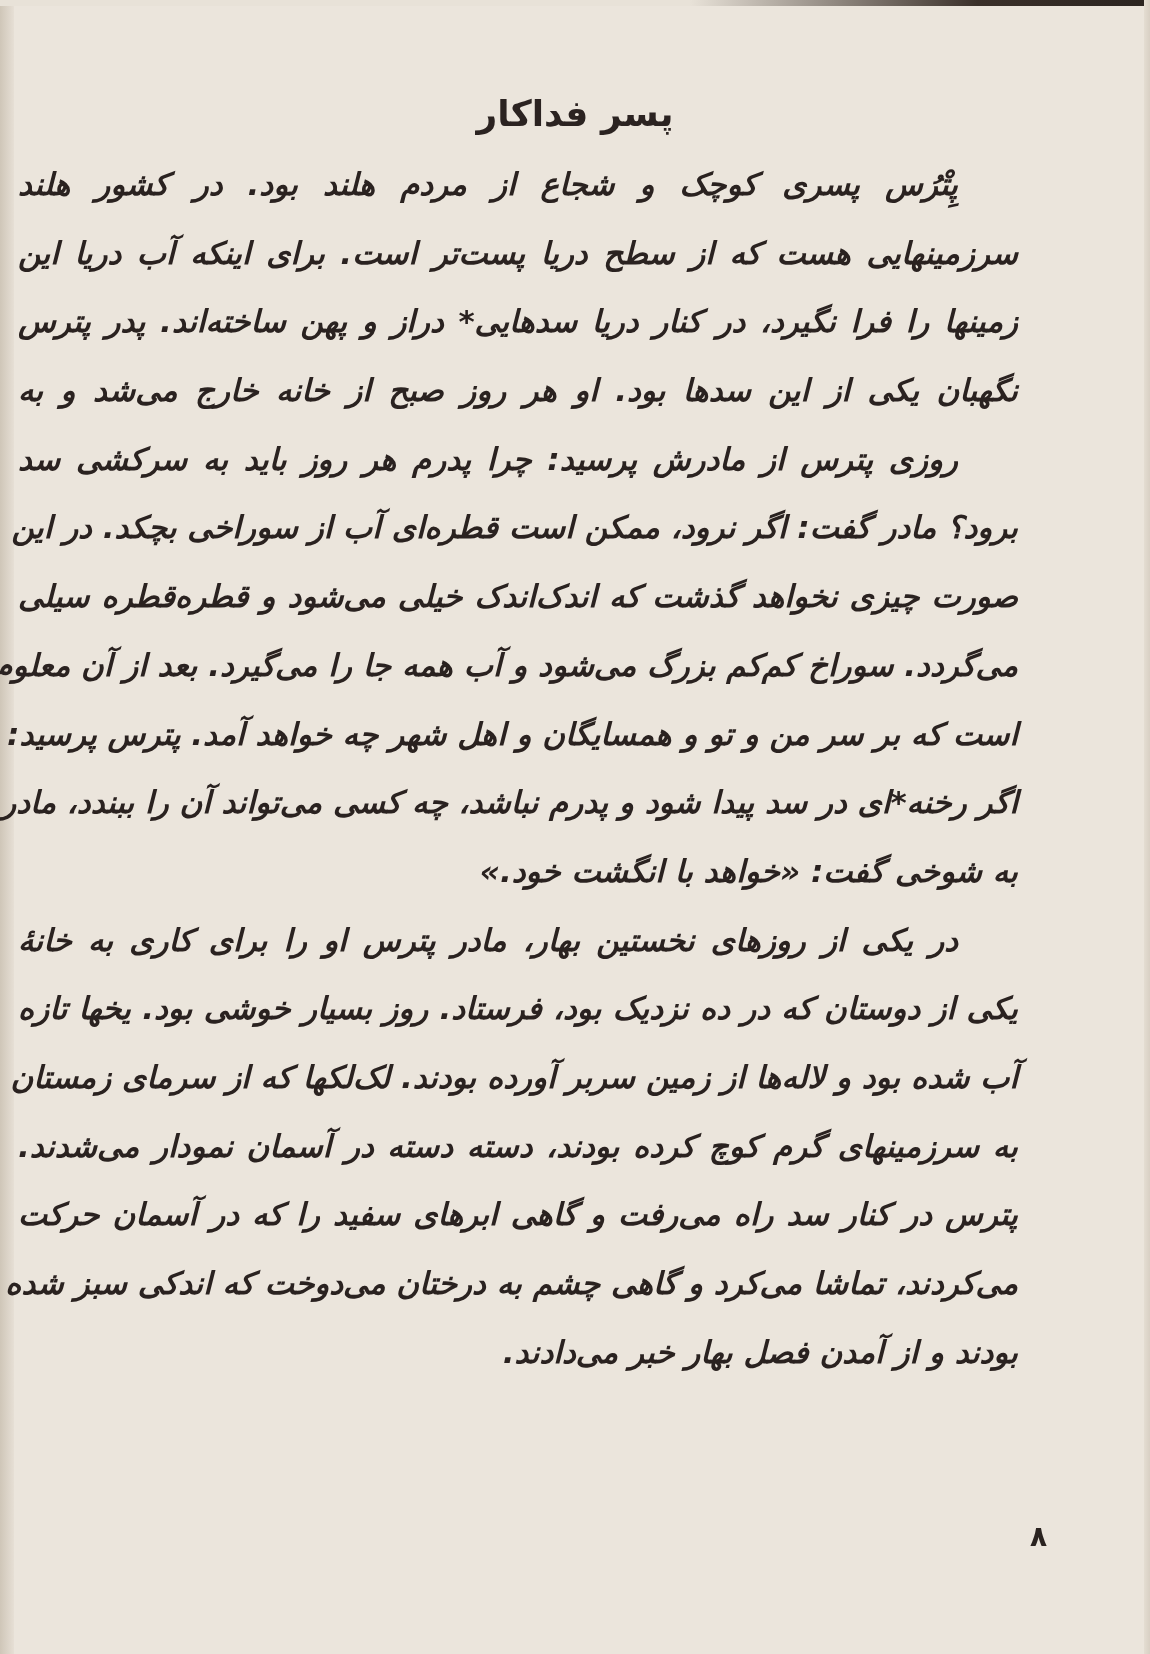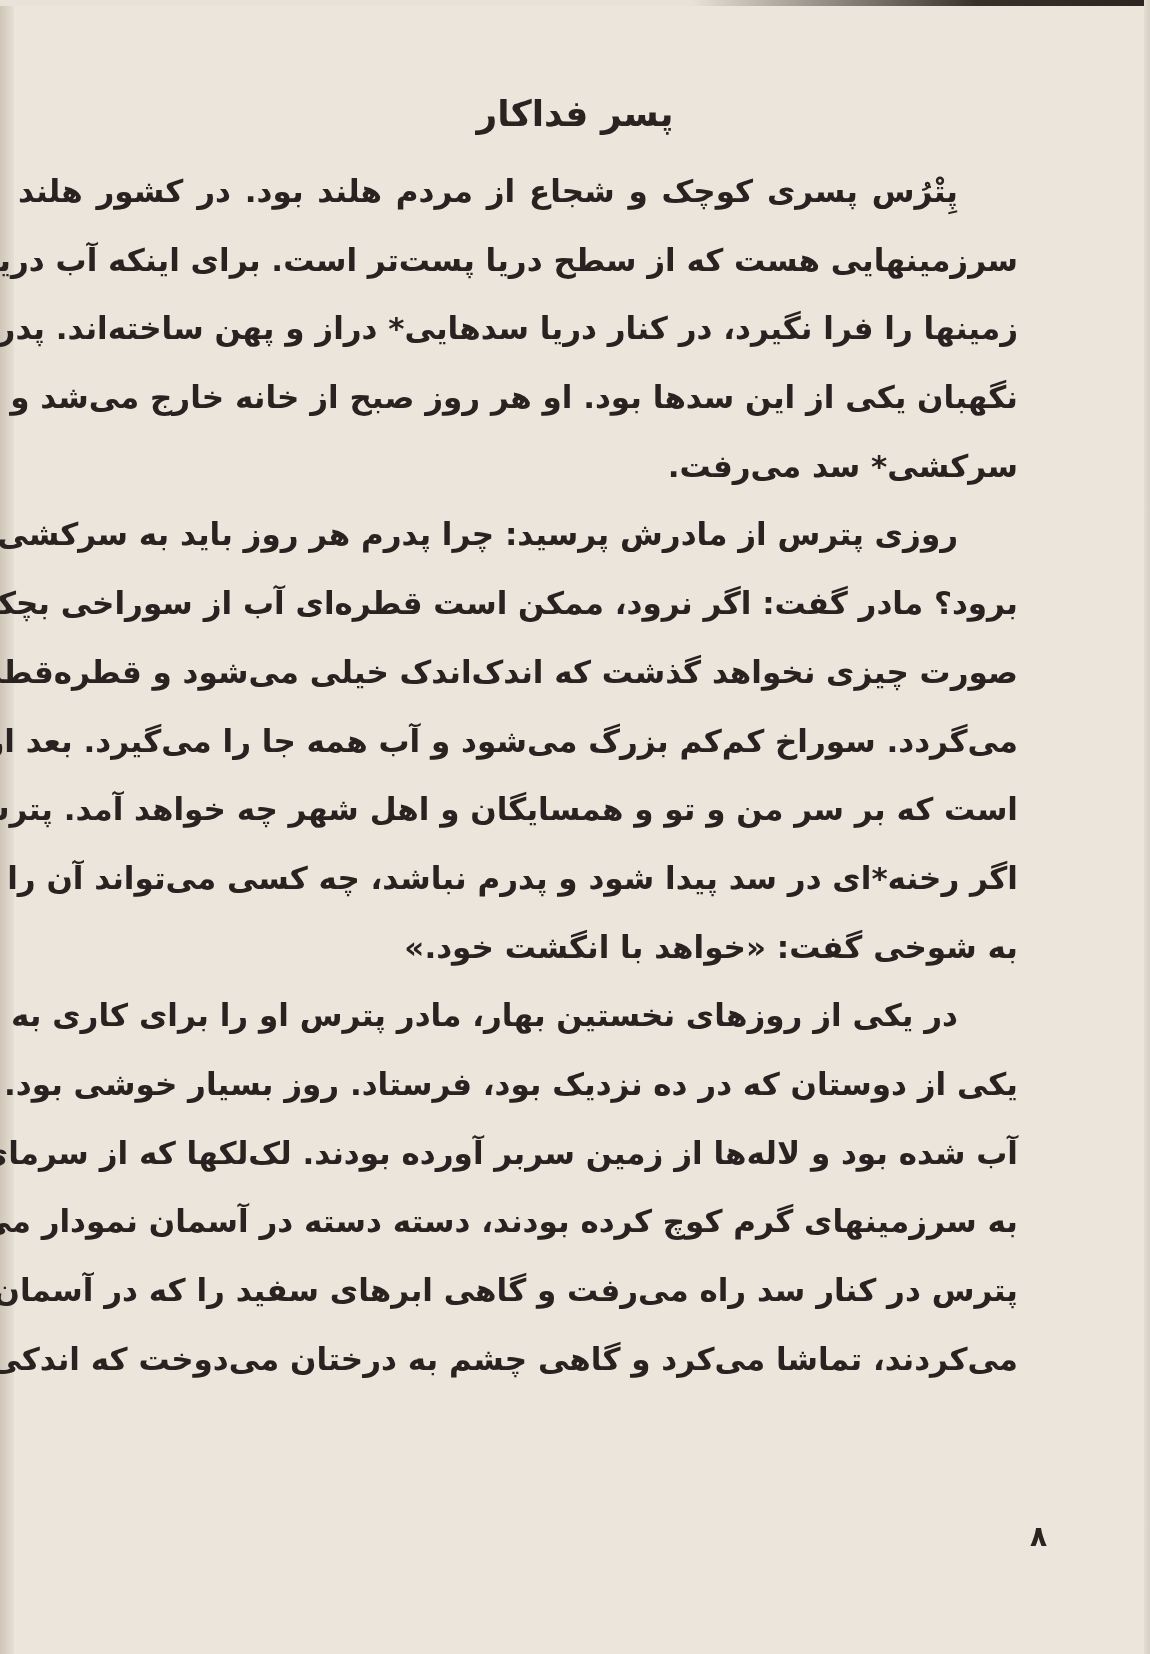--- a/index.html
+++ b/index.html
@@ -53,23 +53,24 @@
       width: 1150px;
       text-align: center;
       font-size: 36px;
       font-weight: bold;
       color: #2b2321;
       line-height: 60px;
       margin: 0;
     }
     .body-text {
       position: absolute;
-      top: 157px;
+      top: 150px;
       left: 18px;
       width: 1000px;
+      font-style: italic;
     }
     .line {
       height: 68.7px;
       line-height: 68.7px;
       font-size: 31px;
       font-weight: bold;
       white-space: nowrap;
       text-align: justify;
       text-align-last: justify;
       color: #2a2220;
@@ -99,37 +100,37 @@
 <div class="page">
   <h1 class="title">پسر فداکار</h1>
 
   <div class="body-text">
 
     <div>
       <div class="line indent">پِتْرُس پسری کوچک و شجاع از مردم هلند بود. در کشور هلند</div>
       <div class="line">سرزمینهایی هست که از سطح دریا پست‌تر است. برای اینکه آب دریا این</div>
       <div class="line">زمینها را فرا نگیرد، در کنار دریا سدهایی* دراز و پهن ساخته‌اند. پدر پترس</div>
       <div class="line">نگهبان یکی از این سدها بود. او هر روز صبح از خانه خارج می‌شد و به</div>
-      <div class="line last">سرکشی* سد می‌رفت.</div>
     </div>
 
     <div>
       <div class="line indent">روزی پترس از مادرش پرسید: چرا پدرم هر روز باید به سرکشی سد</div>
       <div class="line">برود؟ مادر گفت: اگر نرود، ممکن است قطره‌ای آب از سوراخی بچکد. در این</div>
       <div class="line">صورت چیزی نخواهد گذشت که اندک‌اندک خیلی می‌شود و قطره‌قطره سیلی</div>
       <div class="line">می‌گردد. سوراخ کم‌کم بزرگ می‌شود و آب همه جا را می‌گیرد. بعد از آن معلوم</div>
       <div class="line">است که بر سر من و تو و همسایگان و اهل شهر چه خواهد آمد. پترس پرسید:</div>
       <div class="line">اگر رخنه*ای در سد پیدا شود و پدرم نباشد، چه کسی می‌تواند آن را ببندد، مادر</div>
       <div class="line last">به شوخی گفت: «خواهد با انگشت خود.»</div>
     </div>
 
     <div>
       <div class="line indent">در یکی از روزهای نخستین بهار، مادر پترس او را برای کاری به خانهٔ</div>
       <div class="line">یکی از دوستان که در ده نزدیک بود، فرستاد. روز بسیار خوشی بود. یخها تازه</div>
       <div class="line">آب شده بود و لاله‌ها از زمین سربر آورده بودند. لک‌لکها که از سرمای زمستان</div>
       <div class="line">به سرزمینهای گرم کوچ کرده بودند، دسته دسته در آسمان نمودار می‌شدند.</div>
       <div class="line">پترس در کنار سد راه می‌رفت و گاهی ابرهای سفید را که در آسمان حرکت</div>
       <div class="line">می‌کردند، تماشا می‌کرد و گاهی چشم به درختان می‌دوخت که اندکی سبز شده</div>
+      <div class="line last">بودند و از آمدن فصل بهار خبر می‌دادند.</div>
     </div>
   </div>
 
   <div class="page-number">۸</div>
 </div>
 
 </body></html>

